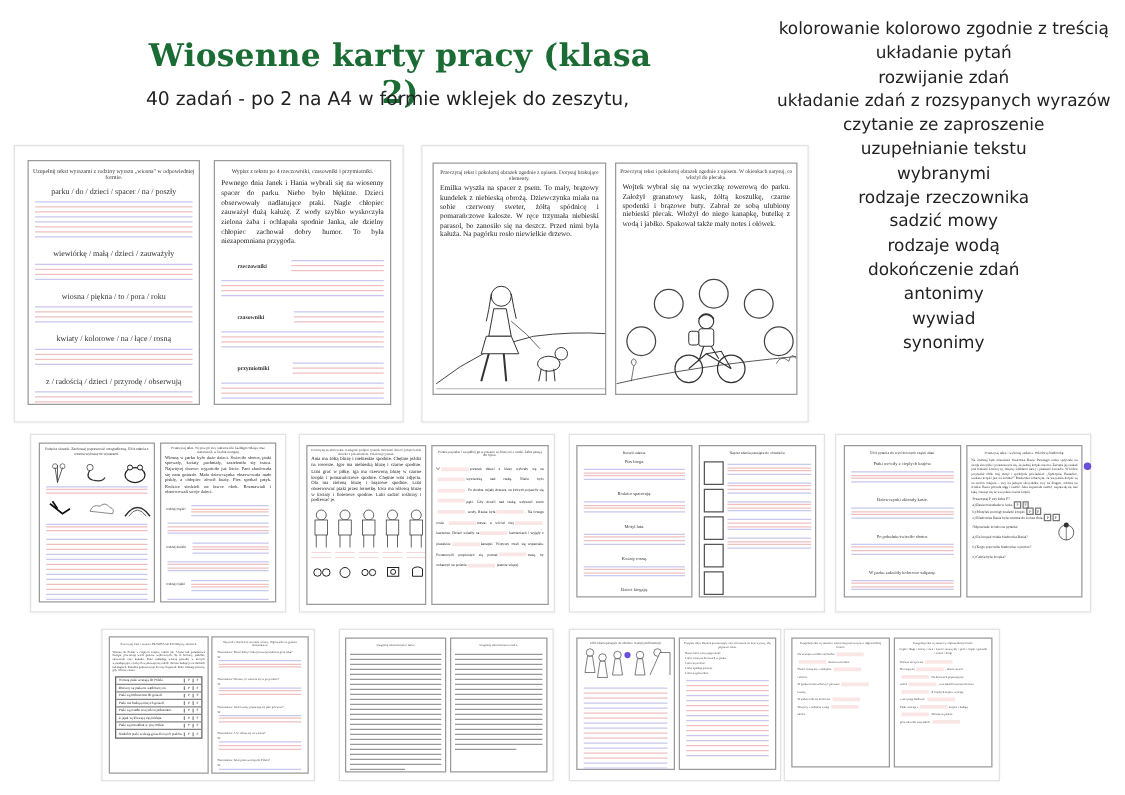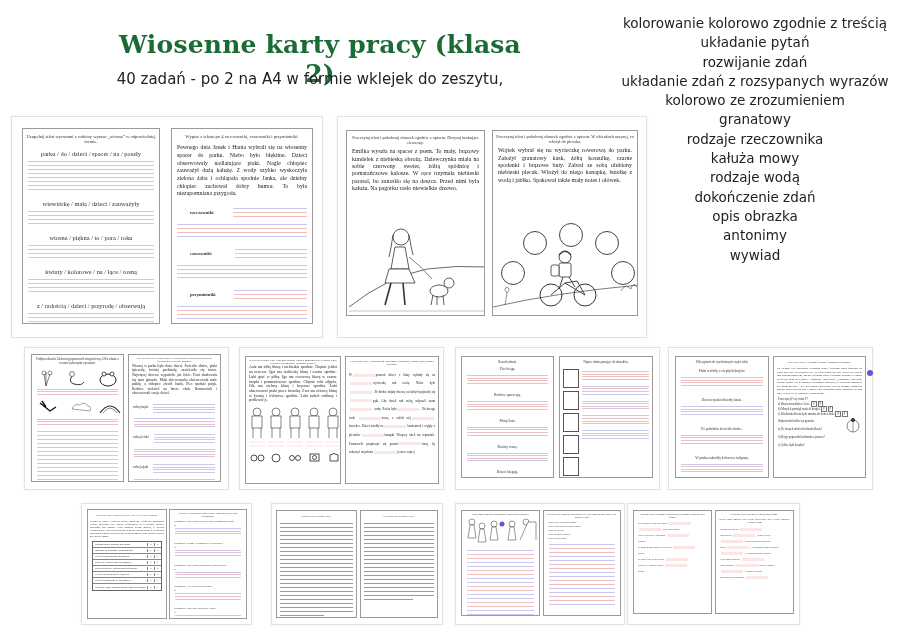--- a/index.html
+++ b/index.html
@@ -64,29 +64,30 @@
 <body>
 
 <div class="title">Wiosenne karty pracy (klasa 2)</div>
 <div class="subtitle">40 zadań - po 2 na A4 w formie wklejek do zeszytu,</div>
 
 <div class="topics">
   <div>kolorowanie kolorowo zgodnie z treścią</div>
   <div>układanie pytań</div>
   <div>rozwijanie zdań</div>
   <div>układanie zdań z rozsypanych wyrazów</div>
-  <div>kolorowo ze zrozumieniem</div>
-  <div>granatowy</div>
+  <div>czytanie ze zaproszenie</div>
+  <div>uzupełnianie tekstu</div>
+  <div>wybranymi</div>
   <div>rodzaje rzeczownika</div>
-  <div>kałuża mowy</div>
+  <div>sadzić mowy</div>
   <div>rodzaje wodą</div>
   <div>dokończenie zdań</div>
-  <div>opis obrazka</div>
   <div>antonimy</div>
   <div>wywiad</div>
+  <div>synonimy</div>
 </div>
 
 <div class="frame" style="left:11px;top:116px;width:312px;height:222px;"></div>
 
 <div class="page" style="left:22px;top:128px;width:138px;height:196px;">
   <div class="ins" style="margin-top:5px;font-size:4.6px;">Uzupełnij tekst wyrazami z rodziny wyrazu „wiosna” w odpowiedniej formie.</div>
   <div class="cword" style="margin-top:6px;">parku / do / dzieci / spacer / na / poszły</div>
   <div class="lines">
       <span></span>
       <span></span>

